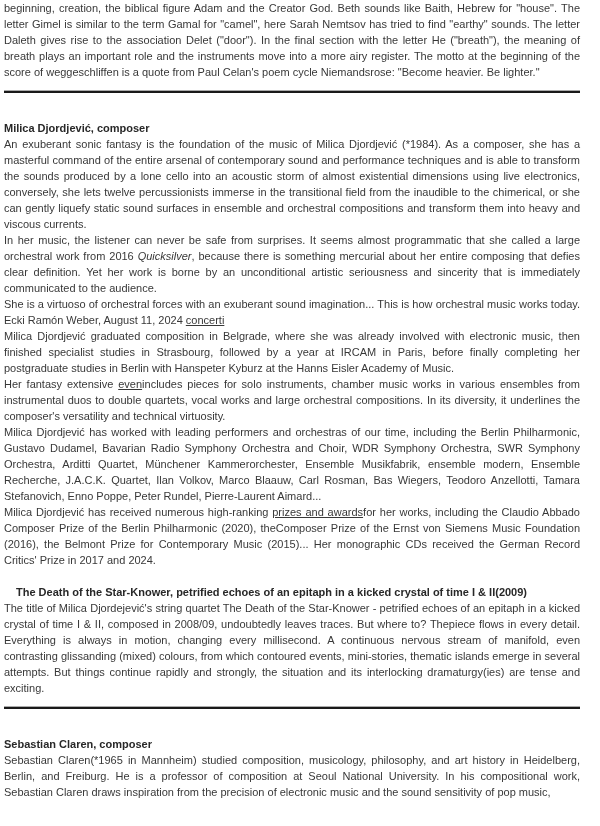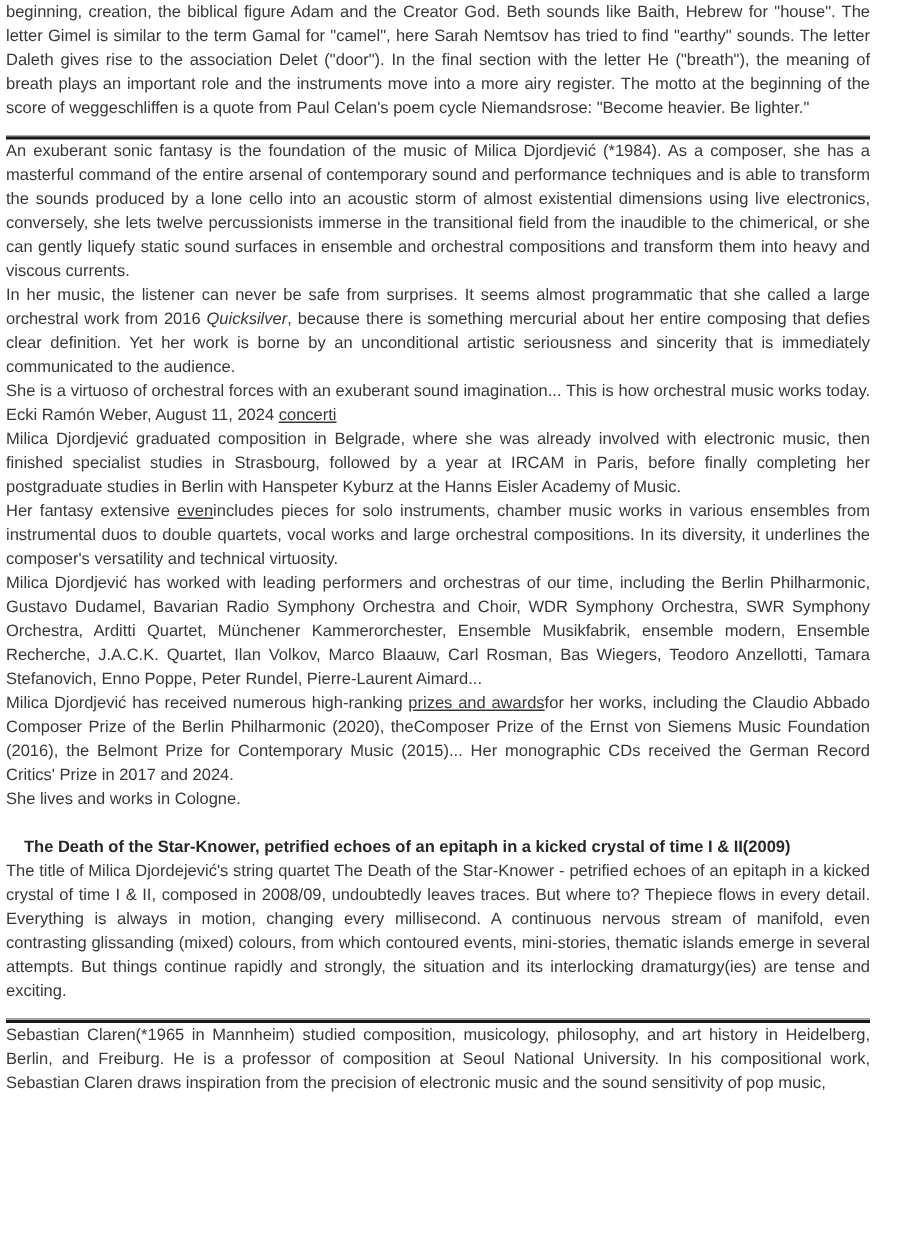--- a/index.html
+++ b/index.html
@@ -30,34 +30,35 @@
 </head>
 <body>
 
 <div class="page">
 
   <p class="para"><span class="">beginning, creation, the biblical figure Adam and the Creator God. Beth sounds like Baith, Hebrew for "house". The letter Gimel is similar to the term Gamal for "camel", here Sarah Nemtsov has tried to find "earthy" sounds. The letter Daleth gives rise to the association Delet ("door"). In the final section with the letter He ("breath"), the meaning of breath plays an important role and the instruments move into a more airy register. The motto at the beginning of the score of weggeschliffen is a quote from Paul Celan's poem cycle Niemandsrose: "Become heavier. Be lighter."</span></p>
 
   <div class="rule"></div>
 
   <section>
+    <h2 class="heading mt-after-rule">Milica Djordjević, composer</h2>
     <p class="para"><span class="">An exuberant sonic fantasy is the foundation of the music of Milica Djordjević (*1984). As a composer, she has a masterful command of the entire arsenal of contemporary sound and performance techniques and is able to transform the sounds produced by a lone cello into an acoustic storm of almost existential dimensions using live electronics, conversely, she lets twelve percussionists immerse in the transitional field from the inaudible to the chimerical, or she can gently liquefy static sound surfaces in ensemble and orchestral compositions and transform them into heavy and viscous currents.</span></p>
     <p class="para"><span class="">In her music, the listener can never be safe from surprises. It seems almost programmatic that she called a large orchestral work from 2016 </span><span class="italic">Quicksilver</span><span class="">, because there is something mercurial about her entire composing that defies clear definition. Yet her work is borne by an unconditional artistic seriousness and sincerity that is immediately communicated to the audience.</span></p>
     <p class="para"><span class="">She is a virtuoso of orchestral forces with an exuberant sound imagination... This is how orchestral music works today. Ecki Ramón Weber, August 11, 2024 </span><a href="#" class="link">concerti</a></p>
     <p class="para"><span class="">Milica Djordjević graduated composition in Belgrade, where she was already involved with electronic music, then finished specialist studies in Strasbourg, followed by a year at IRCAM in Paris, before finally completing her postgraduate studies in Berlin with Hanspeter Kyburz at the Hanns Eisler Academy of Music.</span></p>
     <p class="para"><span class="">Her fantasy extensive </span><a href="#" class="link">even</a><span class="">includes pieces for solo instruments, chamber music works in various ensembles from instrumental duos to double quartets, vocal works and large orchestral compositions. In its diversity, it underlines the composer's versatility and technical virtuosity.</span></p>
     <p class="para"><span class="">Milica Djordjević has worked with leading performers and orchestras of our time, including the Berlin Philharmonic, Gustavo Dudamel, Bavarian Radio Symphony Orchestra and Choir, WDR Symphony Orchestra, SWR Symphony Orchestra, Arditti Quartet, Münchener Kammerorchester, Ensemble Musikfabrik, ensemble modern, Ensemble Recherche, J.A.C.K. Quartet, Ilan Volkov, Marco Blaauw, Carl Rosman, Bas Wiegers, Teodoro Anzellotti, Tamara Stefanovich, Enno Poppe, Peter Rundel, Pierre-Laurent Aimard...</span></p>
     <p class="para"><span class="">Milica Djordjević has received numerous high-ranking </span><a href="#" class="link">prizes and awards</a><span class="">for her works, including the Claudio Abbado Composer Prize of the Berlin Philharmonic (2020), theComposer Prize of the Ernst von Siemens Music Foundation (2016), the Belmont Prize for Contemporary Music (2015)... Her monographic CDs received the German Record Critics' Prize in 2017 and 2024.</span></p>
-    <p class="para"><span class="">She lives and works in Cologne.</span></p>
   </section>
 
   <section>
     <h2 class="heading mt-inline">The Death of the Star-Knower, petrified echoes of an epitaph in a kicked crystal of time I &amp; II(2009)</h2>
     <p class="para"><span class="">The title of  Milica Djordejević's string quartet The Death of the Star-Knower - petrified echoes of an epitaph in a kicked crystal of time I &amp; II, composed in 2008/09, undoubtedly leaves traces. But where to? Thepiece flows in every detail. Everything is always in motion, changing every millisecond. A continuous nervous stream of manifold, even contrasting glissanding (mixed) colours, from which contoured events, mini-stories, thematic islands emerge in several attempts. But things continue rapidly and strongly, the situation and its interlocking dramaturgy(ies) are tense and exciting.</span></p>
   </section>
 
   <div class="rule"></div>
 
   <section>
+    <h2 class="heading mt-after-rule">Sebastian Claren, composer</h2>
     <p class="para"><span class="">Sebastian Claren(*1965 in Mannheim) studied composition, musicology, philosophy, and art history in Heidelberg, Berlin, and Freiburg. He is a professor of composition at Seoul National University. In his compositional work, Sebastian Claren draws inspiration from the precision of electronic music and the sound sensitivity of pop music,</span></p>
   </section>
 
 </div>
 
 </body></html>

